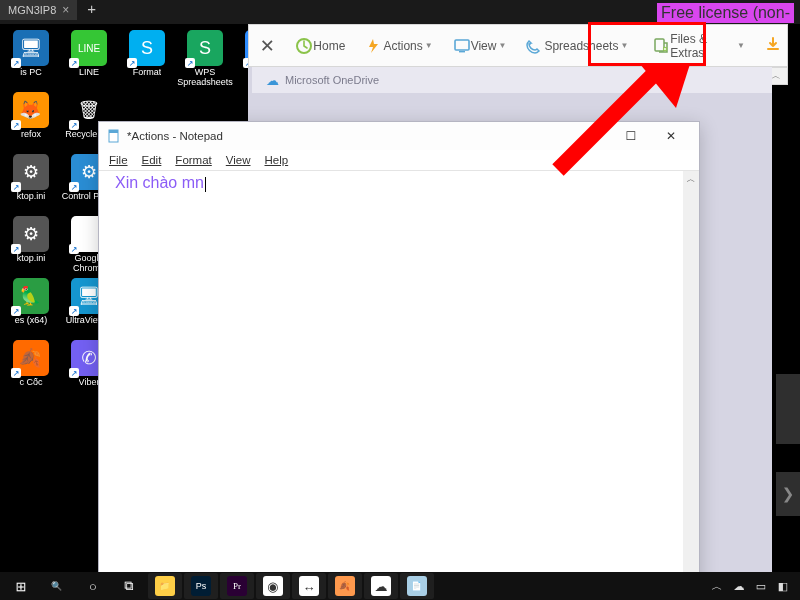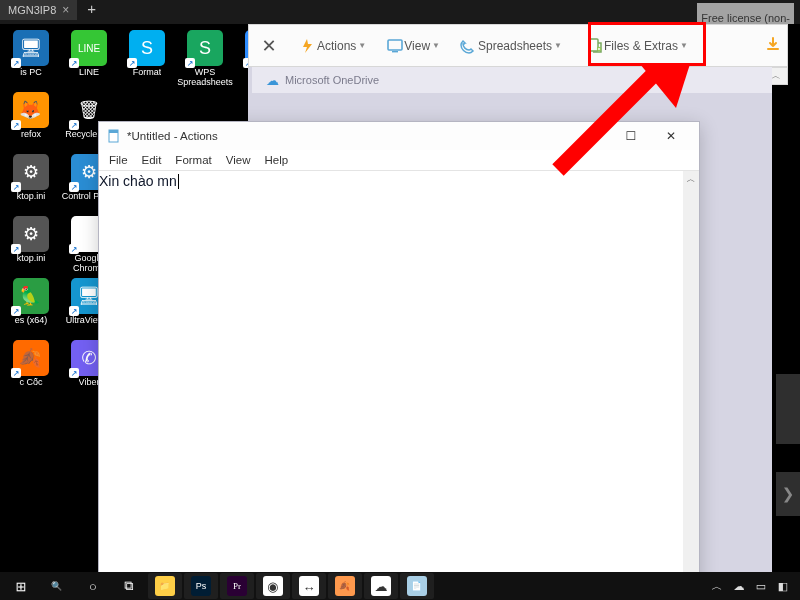--- a/index.html
+++ b/index.html
@@ -5,21 +5,21 @@
 * { margin: 0; padding: 0; box-sizing: border-box; font-family: "Segoe UI", Arial, sans-serif; }
 html, body { width: 800px; height: 600px; overflow: hidden; background: #000; }
 
 .screen { width: 800px; height: 600px; position: relative; background: #000; }
 
 
 .tabbar { position: absolute; top: 0; left: 0; right: 0; height: 24px; background: #1a1a1a; display: flex; align-items: flex-start; }
 .tab { background: #333; color: #ccc; font-size: 11px; padding: 3px 8px; display: flex; align-items: center; gap: 6px; }
 .tab-close { color: #aaa; font-size: 12px; cursor: pointer; }
 .tab-new { color: #ccc; font-size: 15px; padding: 0 10px; cursor: pointer; }
-.free-license { position: absolute; right: 6px; top: 3px; color: #333; font-size: 11px; background: #a3a3a3; padding: 9px 4px; }
+.free-license { position: absolute; right: 6px; top: 3px; color: #333; font-size: 16px; background: #d946ef; padding: 1px 4px; }
 
 
 .desktop { position: absolute; top: 24px; left: 0; right: 0; bottom: 28px; background: #000; }
 
 
 .desk-icons { position: absolute; top: 4px; left: 2px; display: flex; flex-direction: column; gap: 0; }
 .desk-row { display: flex; gap: 0; }
 .di { width: 58px; height: 62px; display: flex; flex-direction: column; align-items: center; justify-content: flex-start; cursor: pointer; padding-top: 2px; }
 .di .ibox { width: 36px; height: 36px; border-radius: 5px; display: flex; align-items: center; justify-content: center; font-size: 18px; color: #fff; position: relative; }
 .di .short { position: absolute; bottom: -2px; left: -2px; width: 10px; height: 10px; background: #fff; border-radius: 2px; display: flex; align-items: center; justify-content: center; font-size: 8px; color: #06c; }
@@ -44,23 +44,23 @@
 .onedrive { position: absolute; top: 0; left: 4px; right: 0; height: 26px; background: #e9e8f1; display: flex; align-items: center; gap: 6px; padding-left: 14px; font-size: 11px; color: #7b7b8c; }
 .onedrive .cloud { color: #3a95d8; font-size: 13px; }
 
 
 .notepad { position: absolute; top: 54px; left: 90px; width: 602px; height: 480px; background: #fff; border: 1px solid #b5b5c2; box-shadow: 0 4px 18px rgba(0,0,0,.2); display: flex; flex-direction: column; }
 .np-title { height: 28px; background: #fdfdfd; display: flex; align-items: center; padding: 0 8px; font-size: 11.5px; color: #333; }
 .np-title .np-ic { width: 14px; height: 14px; margin-right: 6px; display: inline-flex; align-items: center; justify-content: center; }
 .np-ctrl { margin-left: auto; display: flex; }
 .np-cbtn { width: 40px; height: 26px; display: flex; align-items: center; justify-content: center; font-size: 12px; color: #333; cursor: pointer; }
 .np-menu { height: 20px; display: flex; align-items: center; gap: 2px; padding: 0 4px; font-size: 11.5px; color: #333; background: #fff; }
-.np-menu span { padding: 1px 6px; cursor: pointer; }
+.np-menu span { padding: 1px 6px; cursor: pointer; text-decoration: underline; }
 .np-body { flex: 1; position: relative; border-top: 1px solid #e4e4e4; }
-.np-text { font-family: Consolas, monospace; font-size: 14px; padding: 2px 0; color: #0f172a; }
+.np-text { font-family: Consolas, monospace; font-size: 16px; padding: 2px 16px; color: #8b5cf6; }
 .np-cursor { display: inline-block; width: 1px; height: 15px; background: #000; vertical-align: text-bottom; margin-left: 1px; }
 .np-scroll { position: absolute; right: 0; top: 0; bottom: 0; width: 16px; background: #f0f0f0; }
 .np-sc-up, .np-sc-dn { height: 16px; display: flex; align-items: center; justify-content: center; font-size: 9px; color: #666; cursor: pointer; }
 .np-sc-dn { position: absolute; bottom: 0; left: 0; right: 0; }
 
 
 .arrow { position: absolute; pointer-events: none; }
 
 
 .dock-right { position: absolute; right: 0; width: 24px; background: #2f2f2f; }
@@ -159,20 +159,29 @@
           </div>
           <div class="di">
             <div class="ibox" style="background: rgb(115, 96, 242); font-size: 18px;">✆<div class="short">↗</div></div>
             <div class="lbl">Viber</div>
           </div>
         </div>
       </div>
 
     <div class="remote-toolbar">
       <div class="rt-close">✕</div>
+      <div class="rt-btn">
+        <span class="rt-ic">
+            <svg width="18" height="18" viewBox="0 0 18 18">
+              <circle cx="9" cy="9" r="7" fill="none" stroke="#8bc34a" stroke-width="2"></circle>
+              <path d="M9 4v5l3 2" stroke="#8bc34a" stroke-width="1.6" fill="none" stroke-linecap="round"></path>
+            </svg>
+          </span>
+        <span>Home</span>
+      </div>
       <div class="rt-btn">
         <span class="rt-ic">
             <svg width="16" height="16" viewBox="0 0 16 16">
               <path d="M7 1 L3 9 h4 l-2 6 7-9 h-4 z" fill="#f5a623"></path>
             </svg>
           </span>
         <span>Actions</span>
         <span class="rt-caret">▼</span>
       </div>
       <div class="rt-btn">
@@ -229,21 +238,21 @@
       </div>
 
       <div class="notepad" style="left:-150px;">
         <div class="np-title">
           <span class="np-ic">
               <svg width="14" height="14" viewBox="0 0 14 14">
                 <rect x="2" y="1" width="9" height="12" fill="#fff" stroke="#5aa7d6"></rect>
                 <rect x="2" y="1" width="9" height="3" fill="#5aa7d6"></rect>
               </svg>
             </span>
-          <span>*Untitled - Actions</span>
+          <span>*Actions - Notepad</span>
           <div class="np-ctrl">
             <div class="np-cbtn">—</div>
             <div class="np-cbtn">☐</div>
             <div class="np-cbtn close">✕</div>
           </div>
         </div>
         <div class="np-menu">
           <span>File</span>
           <span>Edit</span>
           <span>Format</span>

